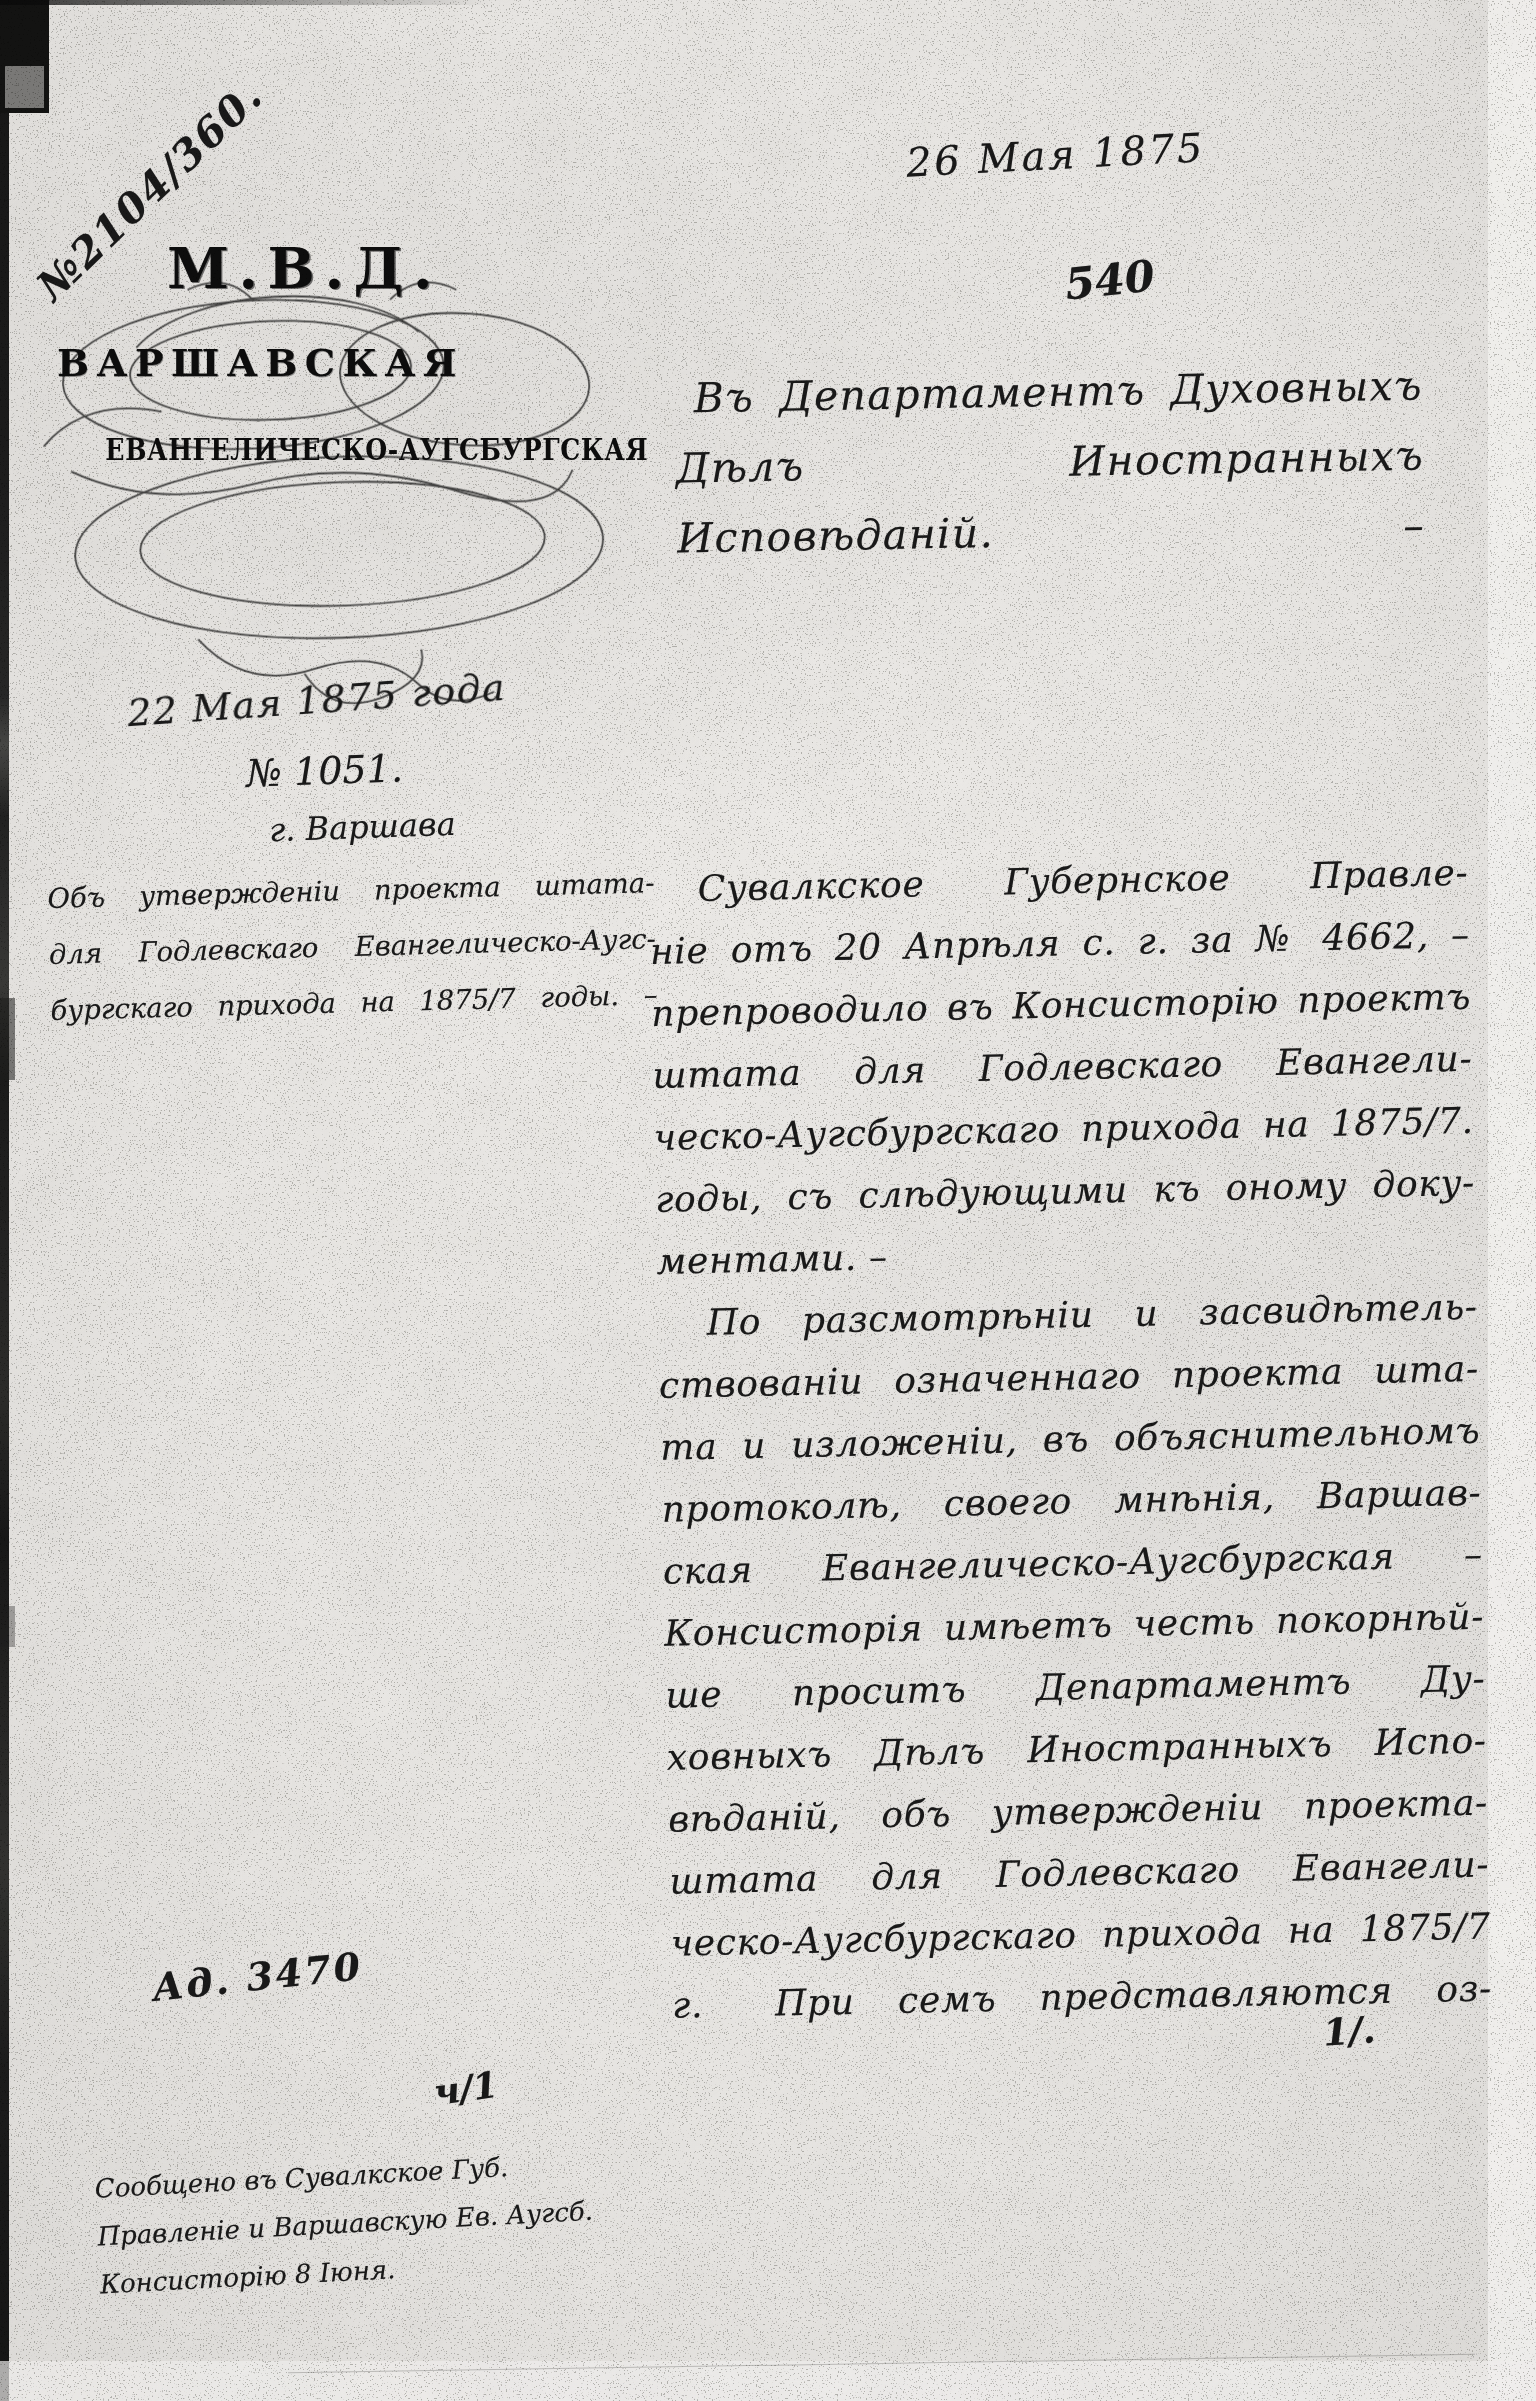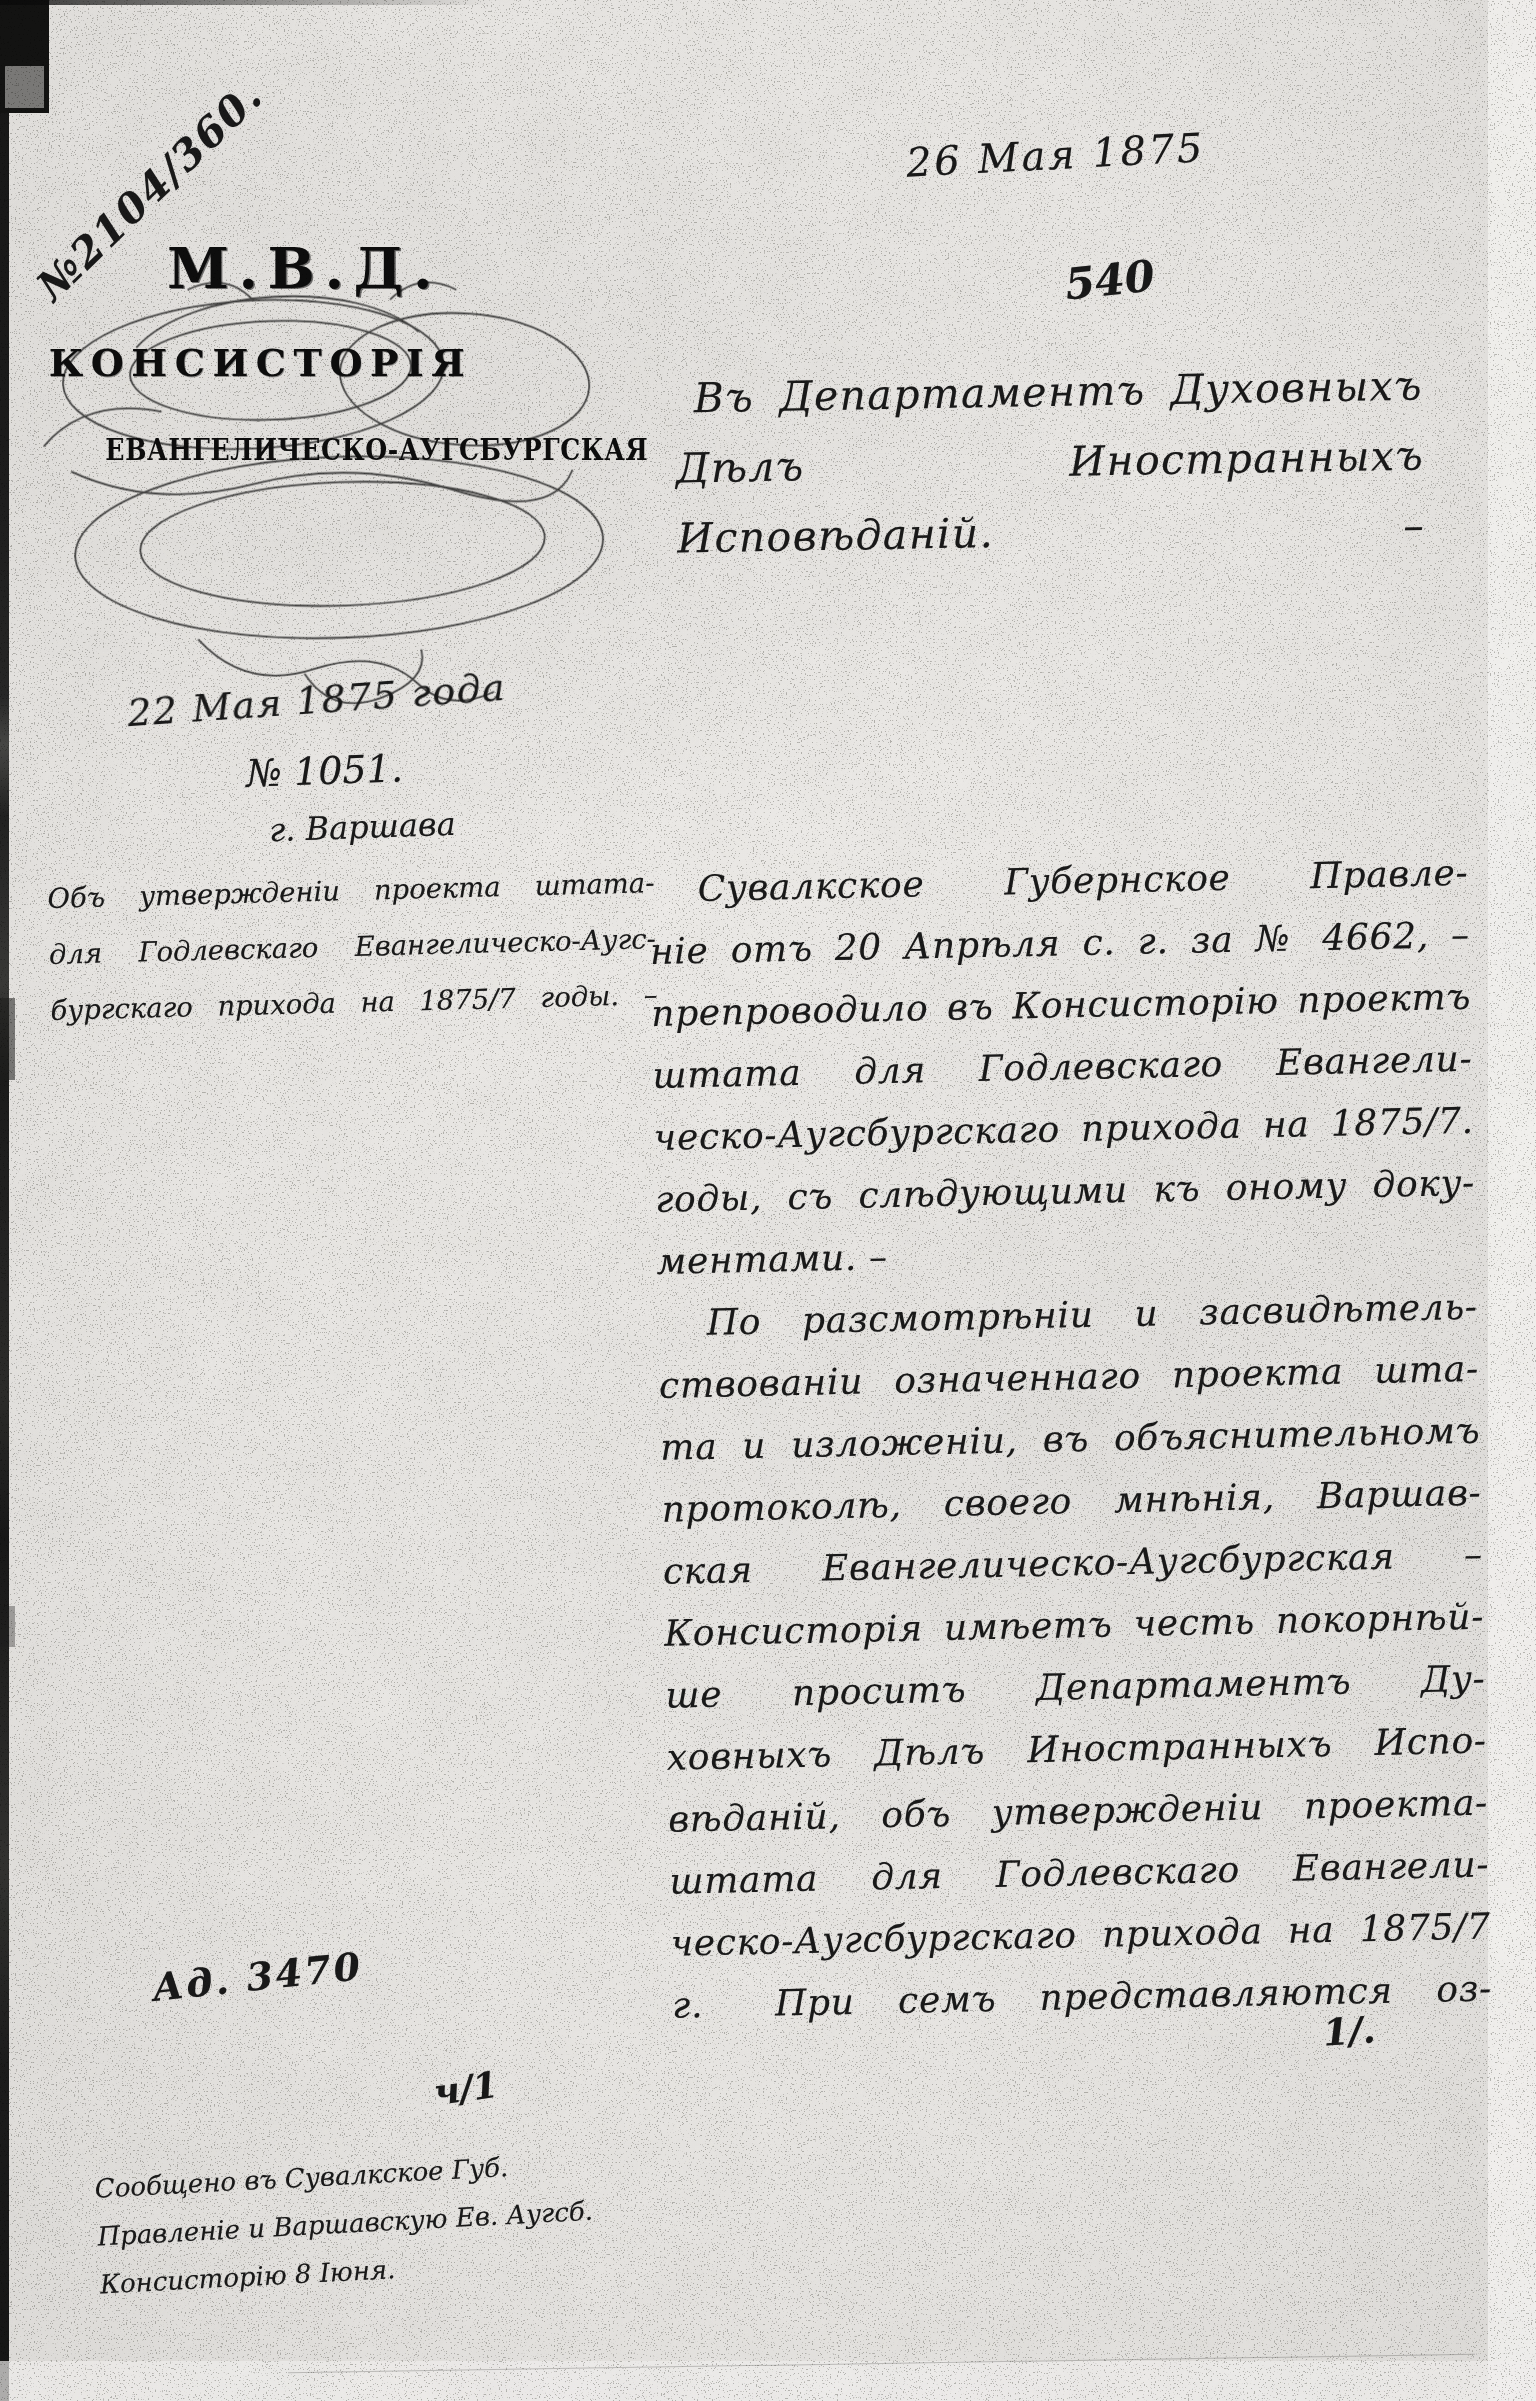--- a/index.html
+++ b/index.html
@@ -103,21 +103,21 @@
       <path d="M55,300 q120,55 265,18 t290,8 t175,-28"></path>
       <path d="M15,262 q60,-70 170,-50"></path>
       <ellipse cx="445" cy="410" rx="385" ry="132" transform="rotate(-2 445 410)"></ellipse>
       <ellipse cx="450" cy="405" rx="295" ry="90" transform="rotate(-2 450 405)"></ellipse>
       <path d="M240,545 q70,75 170,42 q95,-30 150,22 q45,42 110,12"></path>
       <path d="M395,595 q40,60 110,35 q70,-26 60,-70"></path>
     </g>
   </svg>
 
   <div class="lh lh-mvd">М.В.Д.</div>
-  <div class="lh lh-org1">КОНСИСТОРІЯ</div>
+  <div class="lh lh-org1">ВАРШАВСКАЯ</div>
   <div class="lh lh-org2">ЕВАНГЕЛИЧЕСКО-АУГСБУРГСКАЯ</div>
 
   <div class="hw lh-date">22 Мая  1875 года</div>
   <div class="hw lh-number">№ 1051.</div>
   <div class="hw lh-city">г. Варшава</div>
 
   <div class="hw subject">
     <div class="jline">Объ утвержденіи проекта штата-</div>
     <div class="jline">для Годлевскаго Евангелическо-Аугс-</div>
     <div class="jline">бургскаго прихода на 1875/7 годы. –</div>

